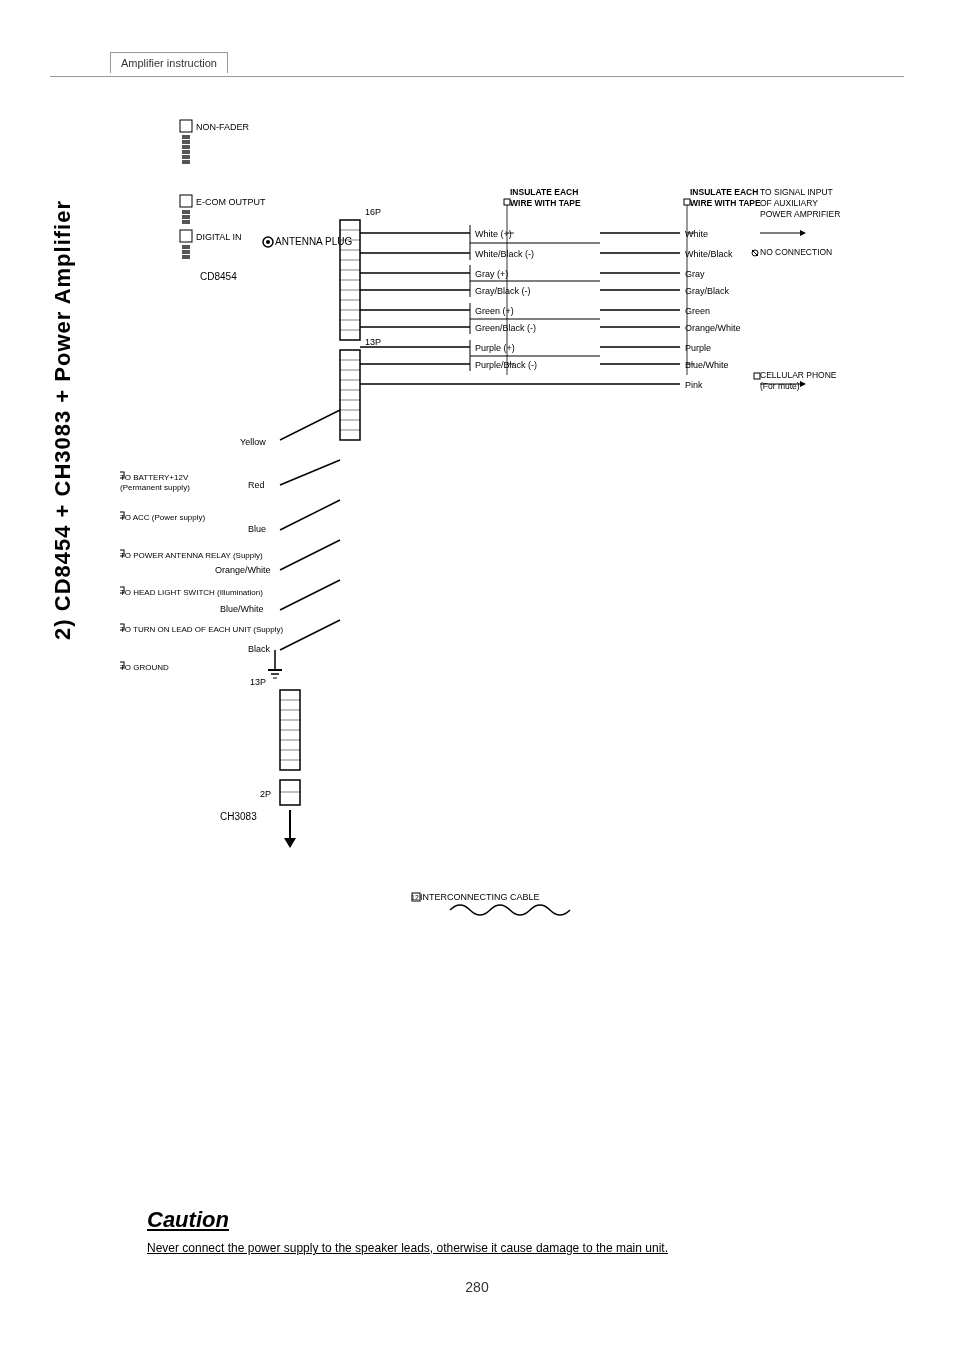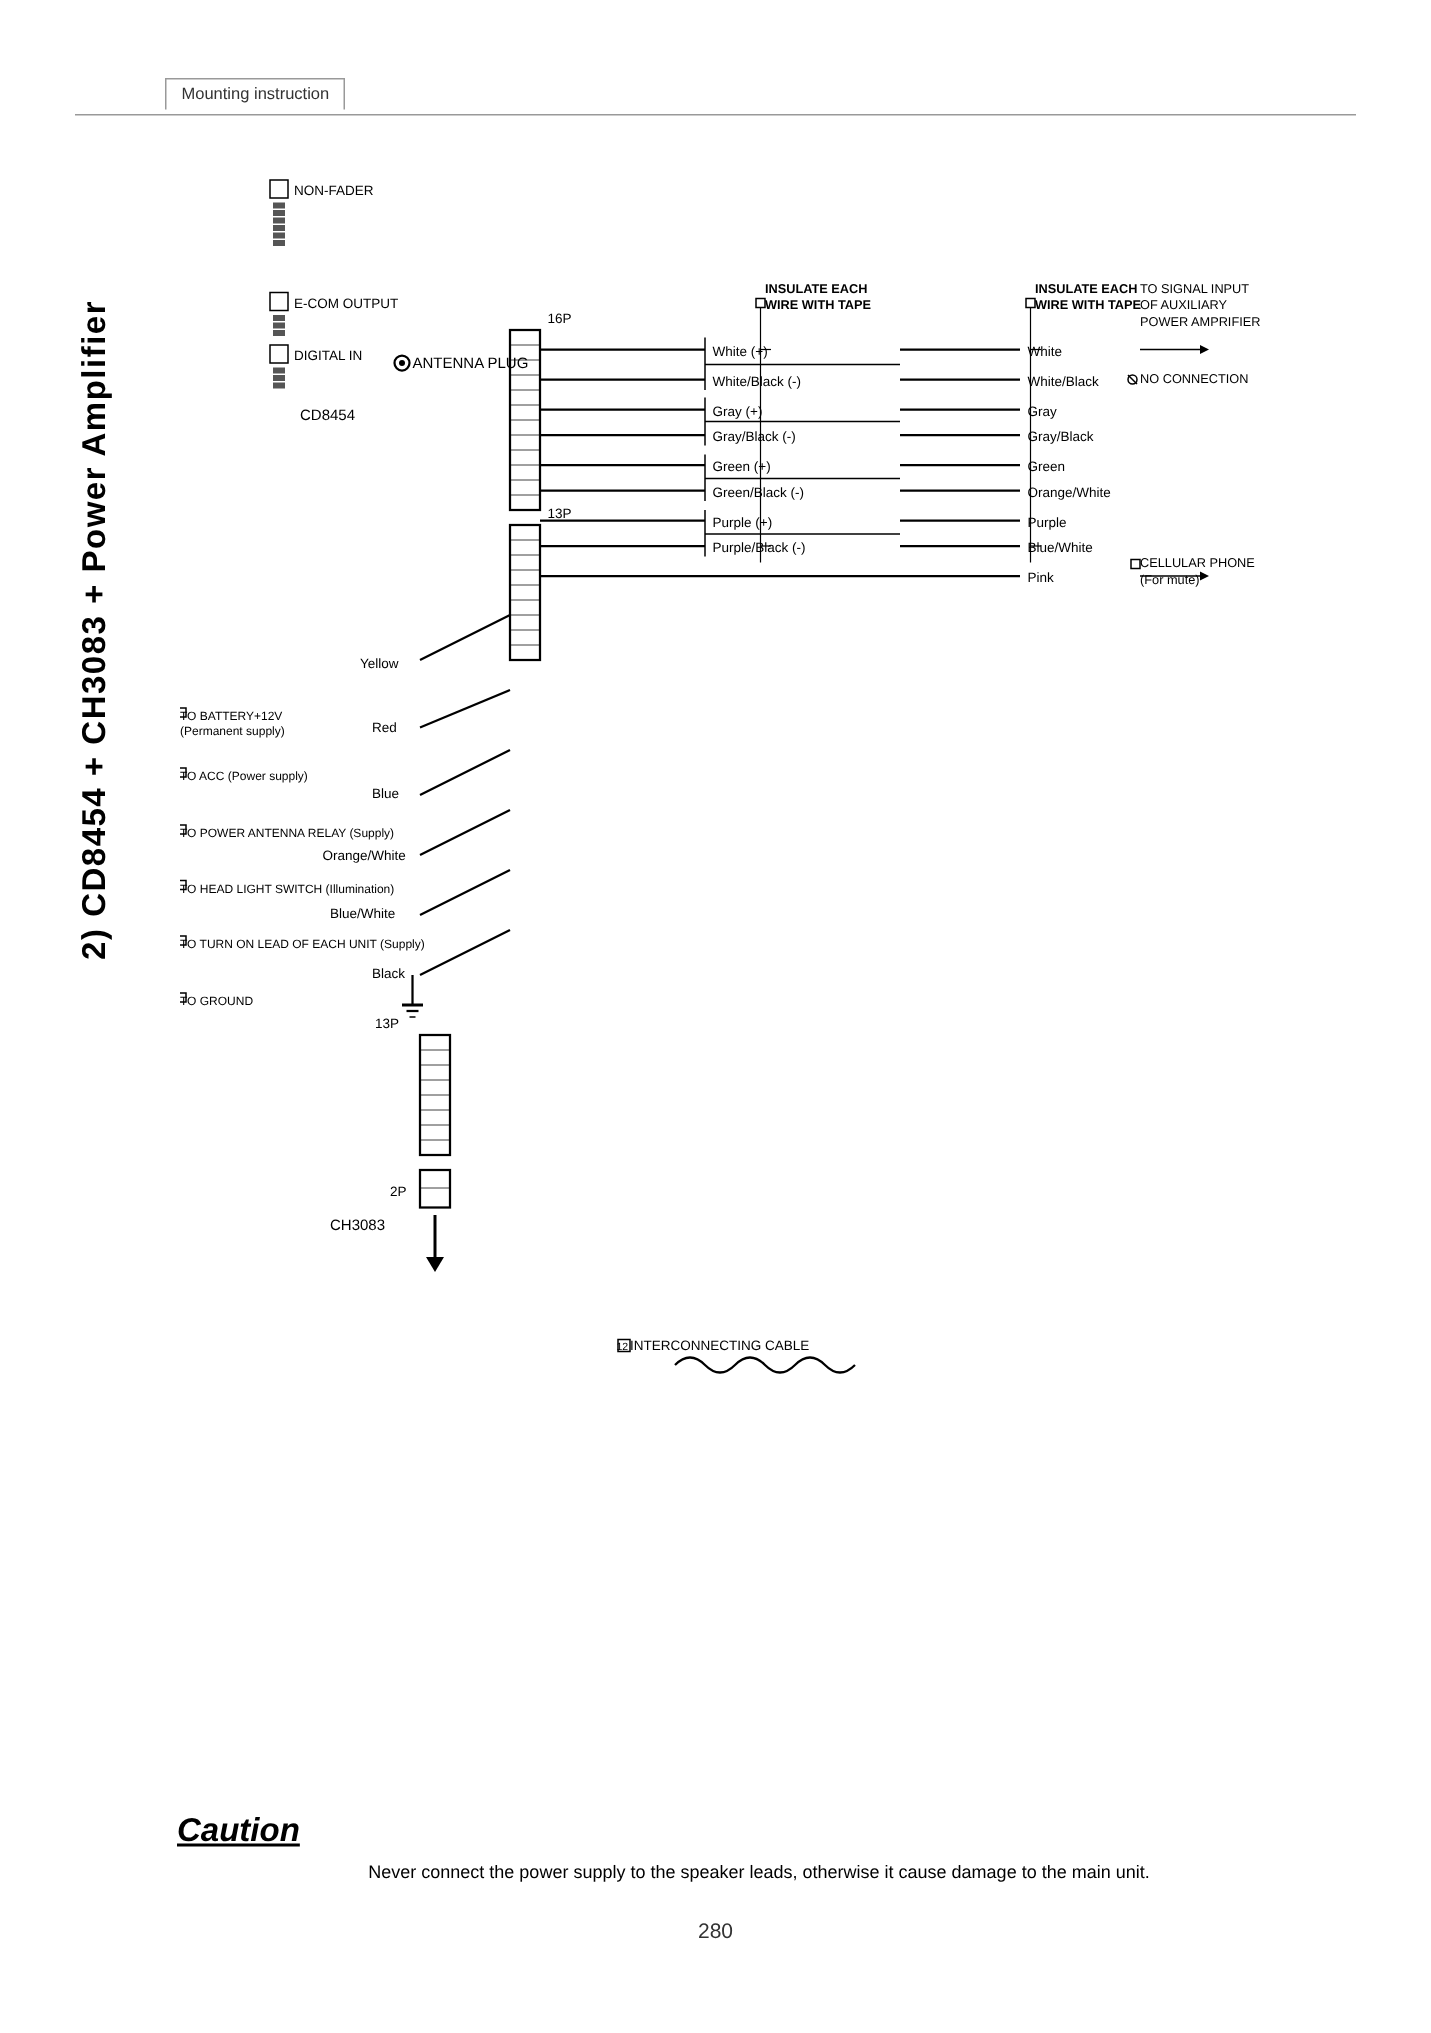--- a/index.html
+++ b/index.html
@@ -66,43 +66,43 @@
       bottom: 60px;
       left: 50%;
       transform: translateX(-50%);
       font-size: 14px;
       color: #333;
     }
 
     .caution-section {
       position: absolute;
       bottom: 100px;
-      left: 118px;
+      left: 147px;
       right: 60px;
+      text-decoration: underline;
     }
 
     .caution-title {
       font-size: 22px;
       font-weight: bold;
       font-style: italic;
       text-decoration: underline;
       margin-bottom: 8px;
     }
 
     .caution-text {
       font-size: 12px;
-      text-align: center;
     }
   </style>
 </head>
 <body>
 
 <div class="page-container">
 
-  <div class="tab-label">Mounting instruction</div>
+  <div class="tab-label">Amplifier instruction</div>
   <div class="top-divider"></div>
 
   <div class="main-title">2) CD8454 + CH3083 + Power Amplifier</div>
 
   <div class="wiring-diagram">
     <svg width="790" height="950" viewBox="0 0 790 950" xmlns="http://www.w3.org/2000/svg" font-family="Arial, sans-serif" font-size="10">
 
       <g transform="translate(60, 30)">
 
         <rect x="0" y="0" width="12" height="12" fill="none" stroke="#000" stroke-width="1"></rect>

